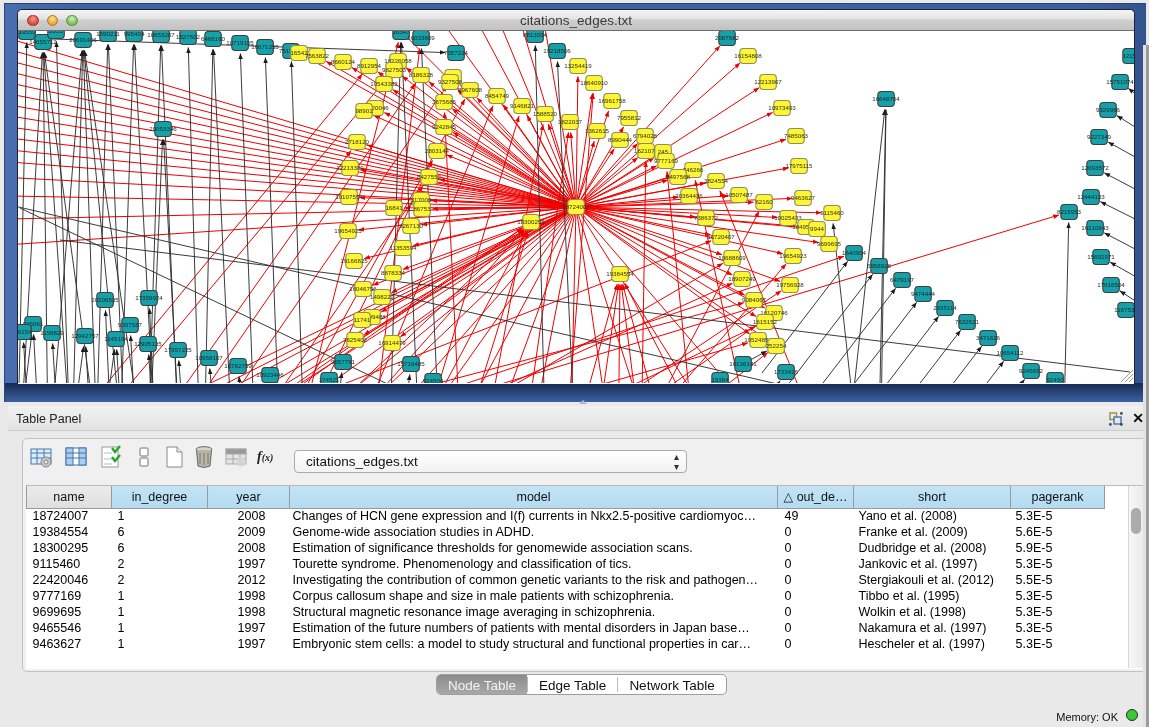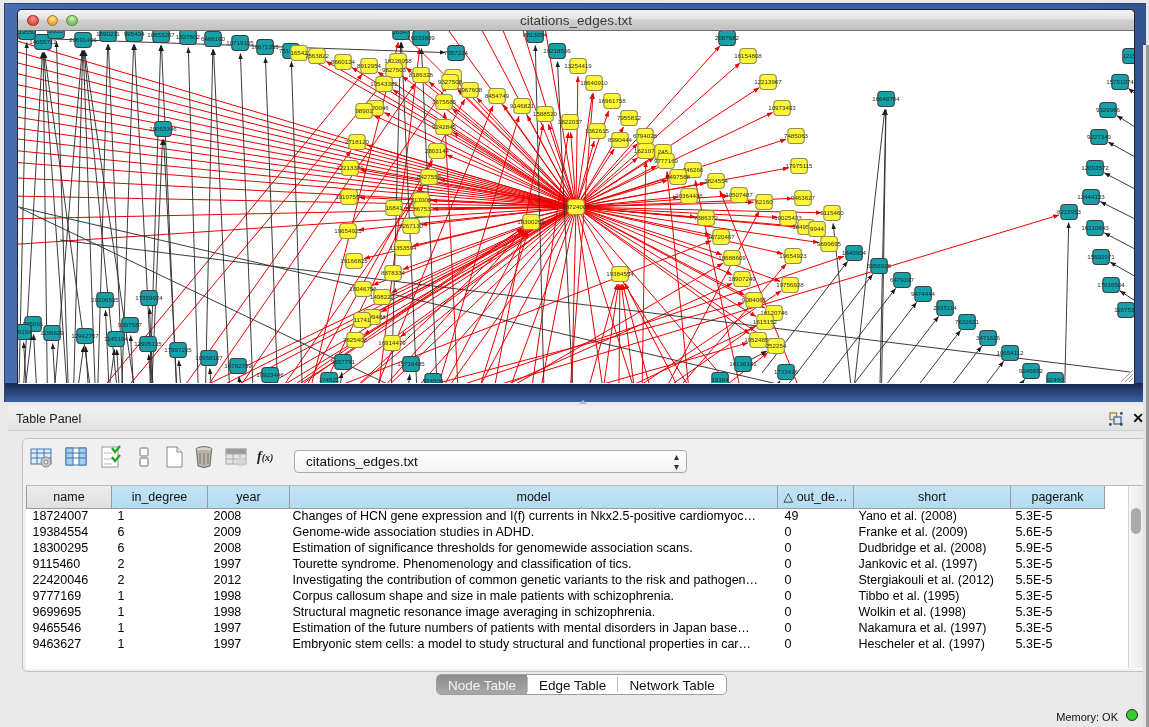--- a/index.html
+++ b/index.html
@@ -30,21 +30,21 @@
 #dd { position:absolute; left:271px; top:11px; width:393px; height:23px; background:linear-gradient(180deg,#ffffff,#f2f2f2); border:1px solid #ababab; border-radius:4px; font-size:13.5px; color:#111; line-height:21px; padding-left:11px; }
 #dd .arr { position:absolute; right:7px; top:1px; font-size:10px; color:#333; letter-spacing:0; line-height:10px; }
 
 #tblwrap { position:absolute; left:3px; top:46px; width:1120px; height:184px; background:#fff; border-top:1px solid #bbb; }
 table { border-collapse:collapse; table-layout:fixed; width:1078px; font-size:12.5px; }
 th { height:22px; background:linear-gradient(180deg,#c3e3f5,#b4dbf1); border:1px solid #9b9b9b; border-top:none; font-weight:normal; font-size:12.5px; color:#111; }
 th.c0 { background:linear-gradient(180deg,#ebebeb,#dfdfdf); }
 td { height:16px; padding:0; color:#000; white-space:nowrap; overflow:hidden; }
 td.c0 { padding-left:6px; }
 td.c1 { padding-left:6px; }
-td.c2 { padding-left:2px; text-align:left; }
+td.c2 { padding-left:2px; text-align:center; }
 td.c2 { padding-left:0; }
 td.c3 { padding-left:3px; }
 td.c4 { padding-left:7px;margin-left:40px; }
 td.c5 { padding-left:5px; }
 td.c6 { padding-left:5px; }
 col.c0 { width:85px; } col.c1 { width:96px; } col.c2 { width:82px; } col.c3 { width:488px; }
 col.c4 { width:76px; } col.c5 { width:157px; } col.c6 { width:94px; }
 td.c2 { padding-left:6px; }
 
 #sbar { position:absolute; right:4px; top:47px; width:15px; height:182px; background:linear-gradient(90deg,#f6f6f6,#ececec); border-left:1px solid #d5d5d5; }

